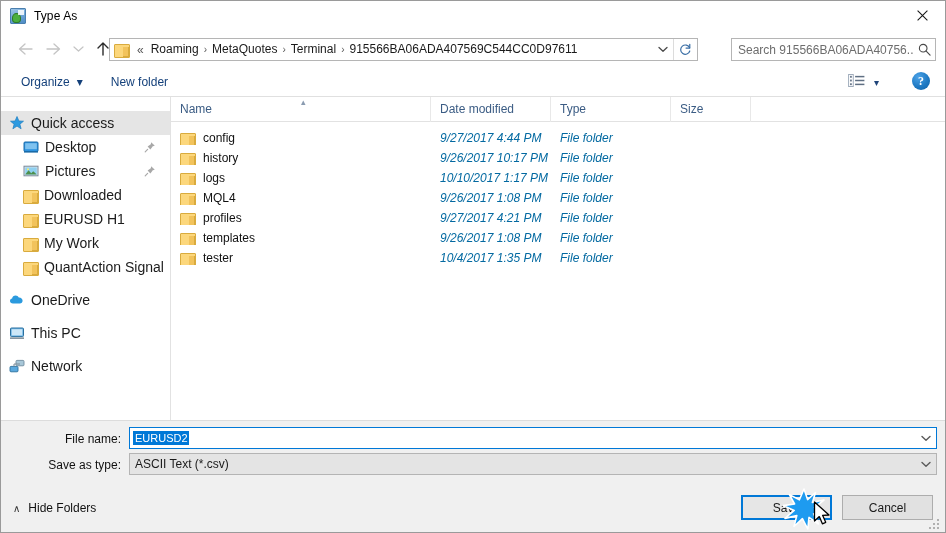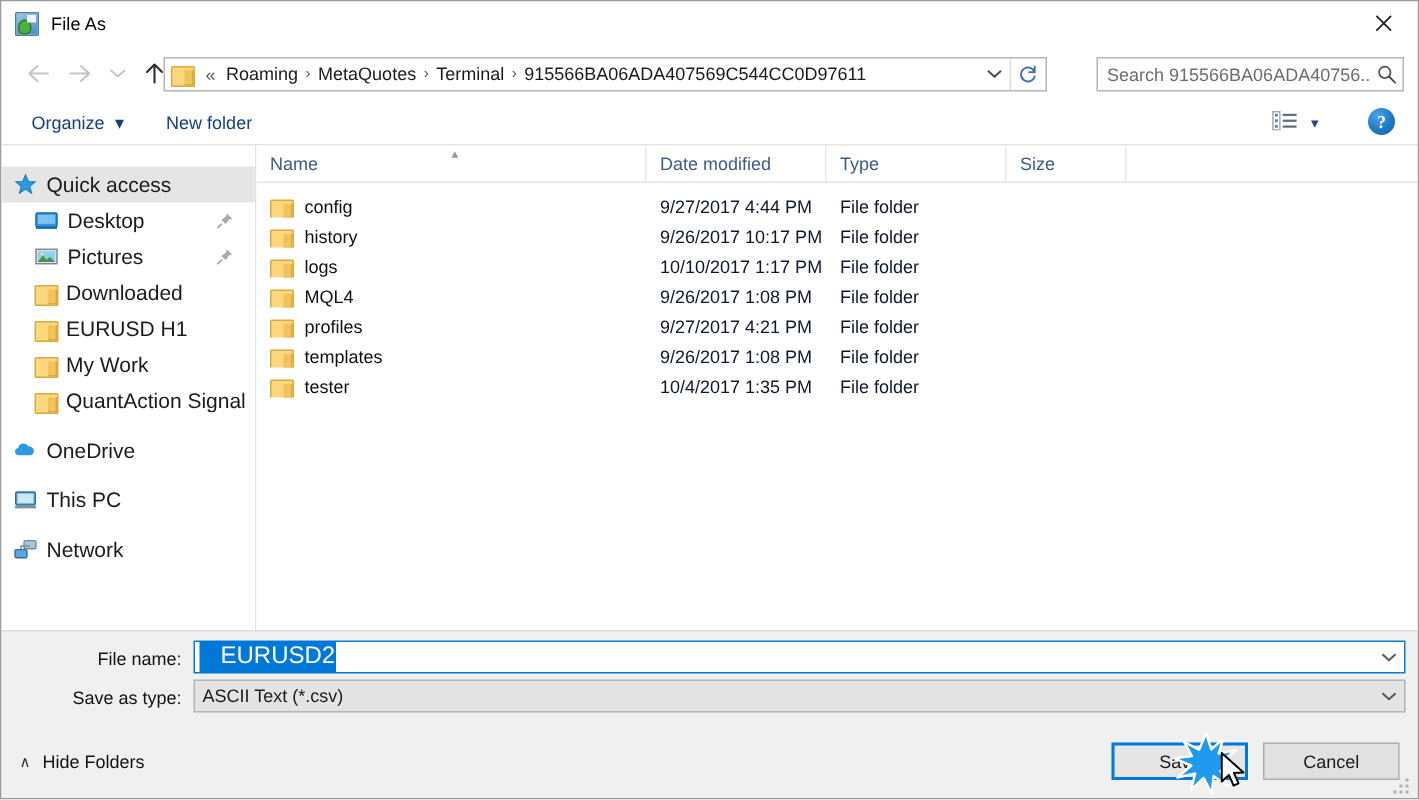--- a/index.html
+++ b/index.html
@@ -219,21 +219,21 @@
     height: 20px; display: flex; align-items: center;
     font-size: 12px; color: #101010;
   }
   .cell-name {
     display: flex; align-items: center; flex: none;
     padding-left: 9px; white-space: nowrap; overflow: hidden;
   }
   .cell-name .folder-ico { margin-right: 8px; flex: none; }
   .cell {
     flex: none; white-space: nowrap; overflow: hidden;
-    padding-left: 9px; color: #0f172a;
+    padding-left: 9px; color: #0369a1; font-style: italic;
   }
 
   
   #form-area {
     position: absolute; left: 0; top: 419px;
     width: 944px; height: 70px;
     background: #f0f0f0;
     border-top: 1px solid #dcdcdc;
   }
   .form-label {
@@ -246,22 +246,22 @@
     position: absolute; left: 128px; width: 808px; height: 22px;
     display: flex; align-items: center;
   }
   #filename-combo {
     top: 426px; background: #ffffff; border: 1px solid #0078d7;
   }
   #savetype-combo {
     top: 452px; background: #e4e4e4; border: 1px solid #b4b4b4;
   }
   #filename-value {
-    margin-left: 3px; font-size: 16px;
-    background: #0078d7; color: #ffffff; padding: 1px 1px 1px 14px;
+    margin-left: 3px; font-size: 11px;
+    background: #0078d7; color: #ffffff; padding: 1px 1px 1px 2px;
   }
   #savetype-value {
     margin-left: 5px; font-size: 12px; color: #1a1a1a;
   }
   .combo-arrow {
     position: absolute; right: 0; top: 0; width: 20px; height: 20px;
     display: flex; align-items: center; justify-content: center;
   }
 
   
@@ -308,21 +308,21 @@
     position: absolute; width: 2px; height: 2px; background: #b0b0b0;
   }
 </style>
 </head>
 <body>
 
 <div id="dialog">
 
   <div id="titlebar">
     <div id="title-icon"></div>
-    <span id="title-text">File As</span>
+    <span id="title-text">Type As</span>
     <div id="close-btn">
       <svg width="11" height="11" viewBox="0 0 11 11">
         <path d="M0.6,0.6 L10.4,10.4 M10.4,0.6 L0.6,10.4" stroke="#1a1a1a" stroke-width="1.1" fill="none"></path>
       </svg>
     </div>
   </div>
 
   <div id="navbar">
     <div class="navbtn first nav-disabled">
       <svg width="17" height="14" viewBox="0 0 17 14">

